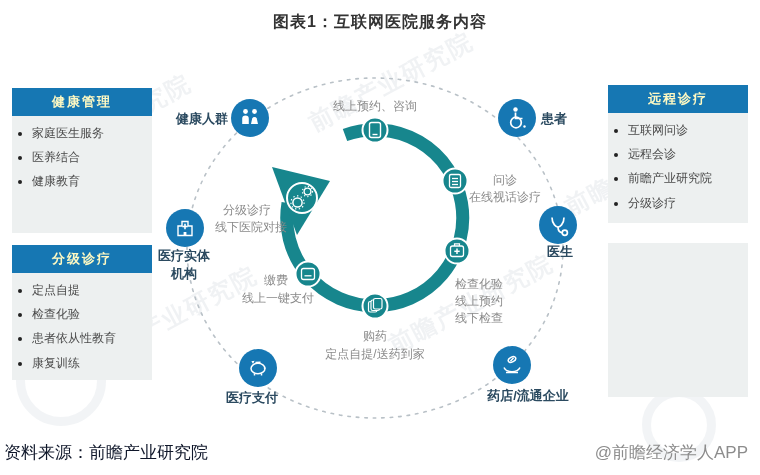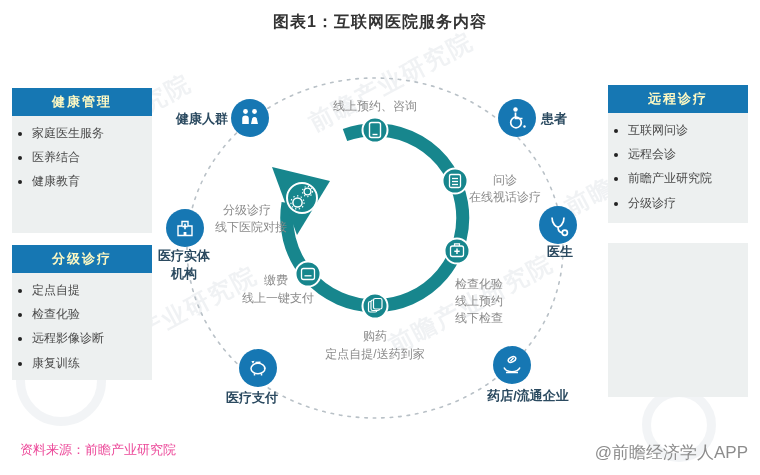--- a/index.html
+++ b/index.html
@@ -25,21 +25,21 @@
   #p-telecare{left:608px;top:85px;  min-height:138px;}
   #p-telediag{left:608px;top:243px; min-height:154px;}
 
   
   #diagram{position:absolute;left:150px;top:60px;width:460px;height:380px;}
   #diagram text{font-family:inherit;}
   .step-label{font-size:12px;fill:#8a8a8a;}
   .entity-label{font-size:13px;font-weight:bold;fill:#2b4a60;}
 
   
-  .footer-source{position:absolute;left:20px;top:441px;font-size:13px;color:#ec4899;}
+  .footer-source{position:absolute;left:4px;top:441px;font-size:17px;color:#0f172a;}
   .footer-credit{position:absolute;right:12px;top:441px;font-size:17px;color:#8c8c8c;}
 
   
   .wm{
     position:absolute;color:rgba(130,150,168,0.12);font-size:24px;font-weight:bold;
     transform:rotate(-28deg);white-space:nowrap;pointer-events:none;letter-spacing:2px;
   }
   .wm-ring{
     position:absolute;border:9px solid rgba(130,150,168,0.10);border-radius:50%;
     pointer-events:none;
@@ -65,21 +65,21 @@
     <li>医养结合</li>
     <li>健康教育</li>
   </ul>
 </div>
 
 <div class="panel" id="p-post">
   <div class="panel-header">分级诊疗</div>
   <ul>
     <li>定点自提</li>
     <li>检查化验</li>
-    <li>远程影像诊断</li>
+    <li>患者依从性教育</li>
     <li>康复训练</li>
   </ul>
 </div>
 
 <div class="panel" id="p-telecare">
   <div class="panel-header">远程诊疗</div>
   <ul>
     <li>互联网问诊</li>
     <li>远程会诊</li>
     <li>前瞻产业研究院</li>

